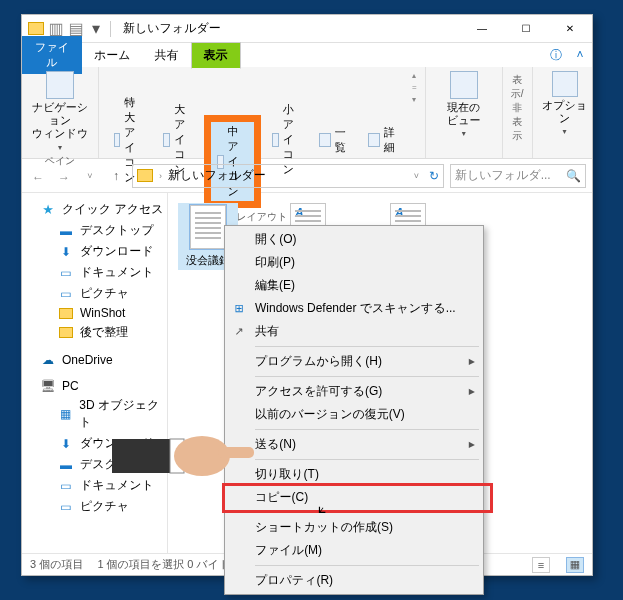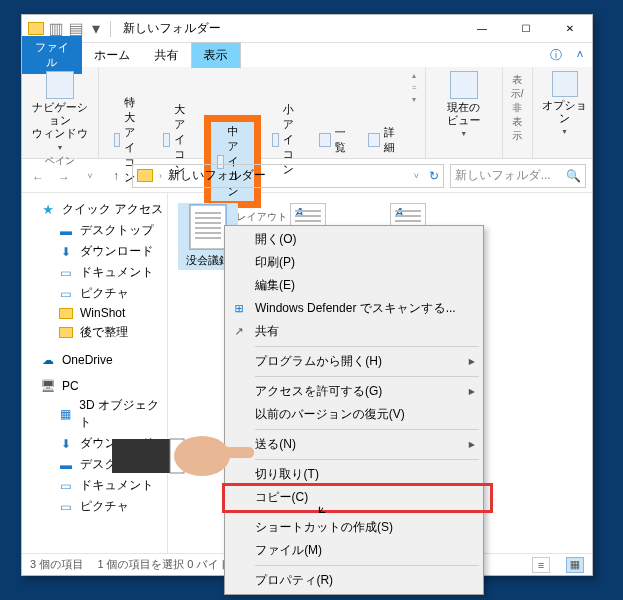--- a/index.html
+++ b/index.html
@@ -11,21 +11,21 @@
   .tb-ic { width: 16px; height: 16px; margin-left: 6px; display:flex; align-items:center; justify-content:center; }
   .tb-ic+.tb-ic { margin-left:4px;}
   .tb-sep { width:1px; height:16px; background:#ccc; margin:0 6px;}
   .tb-title { font-size: 12px; margin-left:6px; color:#000; flex:1; }
   .win-btn { width: 44px; height: 28px; display:flex; align-items:center; justify-content:center; font-size:10px; color:#000; }
 
   
   .tabs { height: 24px; display:flex; align-items:center; background:#fff; }
   .tab { padding: 4px 12px; font-size:12px; color:#000; }
   .tab.file { background:#1979ca; color:#fff; }
-  .tab.active { border:1px solid #ccc; border-bottom:1px solid #f5f5f5; background:#7dd3fc; }
+  .tab.active { border:1px solid #ccc; border-bottom:1px solid #f5f5f5; background:#84cc16;font-weight:bold; }
   .tabs-spacer { flex:1;}
   .tabs-help { width:24px; text-align:center; color:#1979ca; font-size:12px; }
 
   
   .ribbon { height: 92px; background:#f5f5f5; border-bottom:1px solid #ddd; display:flex; }
   .group { border-right:1px solid #e0e0e0; padding:4px 8px 2px 8px; display:flex; flex-direction:column; justify-content:space-between;}
   .group-body { display:flex; align-items:flex-start; gap:6px;}
   .group-label { font-size:10px; color:#666; text-align:center; padding-top:2px;}
   .btn-lg { display:flex; flex-direction:column; align-items:center; width:60px; font-size:11px; color:#000; gap:2px; text-align:center; line-height:1.2;}
   .chevd { font-size:8px; color:#555;}

